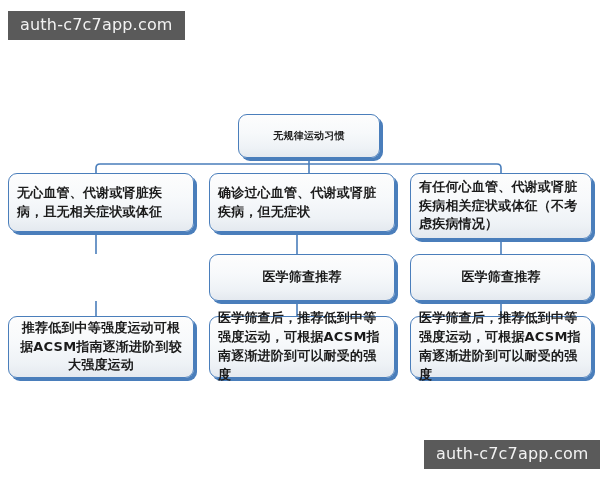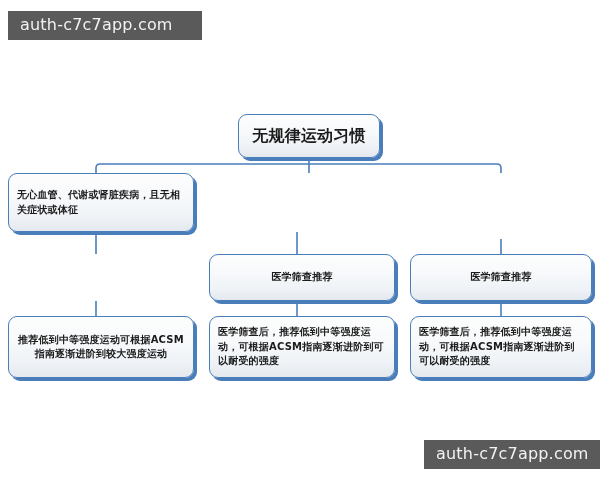--- a/index.html
+++ b/index.html
@@ -23,21 +23,21 @@
   }
 
   
   .watermark {
     position: absolute;
     background: #5a5a5a;
     color: #f2f2f2;
     font-family: "DejaVu Sans", sans-serif;
     font-size: 16px;
     letter-spacing: 0.2px;
-    padding: 6px 29px 7px 12px;
+    padding: 6px 12px 7px 12px;
     white-space: nowrap;
     line-height: 1;
   }
   #watermark-top { left: 8px; top: 11px; }
   #watermark-bottom { left: 424px; top: 440px; }
 
   
   .connector-svg {
     position: absolute;
     left: 0;
@@ -55,35 +55,35 @@
     border-radius: 9px;
     background: linear-gradient(to bottom, #fdfdfd 0%, #f7f9fb 42%, #eef2f6 78%, #e4e9ef 100%);
     box-shadow: 3px 3px 0 0 #4a7ebb;
     display: flex;
     align-items: center;
     justify-content: center;
     padding: 3px 8px;
   }
   .node .node-text {
     font-family: "DejaVu Sans", "Liberation Sans", sans-serif;
-    font-size: 10px;
+    font-size: 13px;
     font-weight: 700;
     color: #1b1b1b;
     line-height: 1.45;
     letter-spacing: 0.2px;
     width: 100%;
   }
   .txt-center { text-align: center; }
   .txt-left   { text-align: left; }
 
   
   #node-root {
     left: 238px; top: 114px; width: 142px; height: 44px;
   }
-  #node-root .node-text { font-size: 16px; }
+  #node-root .node-text { font-size: 10px; }
 
   
   #node-cond-0 { left: 8px;   top: 173px; width: 186px; height: 59px; }
   #node-cond-1 { left: 209px; top: 173px; width: 186px; height: 59px; }
   #node-cond-2 { left: 410px; top: 173px; width: 182px; height: 66px; }
 
   
   #node-screen-0 { left: 8px;   top: 254px; width: 186px; height: 47px; }
   #node-screen-1 { left: 209px; top: 254px; width: 186px; height: 47px; }
   #node-screen-2 { left: 410px; top: 254px; width: 182px; height: 47px; }
@@ -121,20 +121,26 @@
     <path d="M 309 164 L 309 173" stroke="#4a7ebb" stroke-width="1.6" fill="none"></path>
   </svg>
 
   <div class="node" id="node-root">
     <span class="node-text txt-center">无规律运动习惯</span>
   </div>
 
   <div class="node" id="node-cond-0">
     <span class="node-text txt-left">无心血管、代谢或肾脏疾病，且无相关症状或体征</span>
   </div>
+  <div class="node" id="node-cond-1">
+    <span class="node-text txt-left">确诊过心血管、代谢或肾脏疾病，但无症状</span>
+  </div>
+  <div class="node" id="node-cond-2">
+    <span class="node-text txt-left">有任何心血管、代谢或肾脏疾病相关症状或体征（不考虑疾病情况）</span>
+  </div>
 
   <div class="node" id="node-screen-1">
     <span class="node-text txt-center">医学筛查推荐</span>
   </div>
   <div class="node" id="node-screen-2">
     <span class="node-text txt-center">医学筛查推荐</span>
   </div>
 
   <div class="node" id="node-rec-0">
     <span class="node-text txt-center">推荐低到中等强度运动可根据ACSM指南逐渐进阶到较大强度运动</span>

